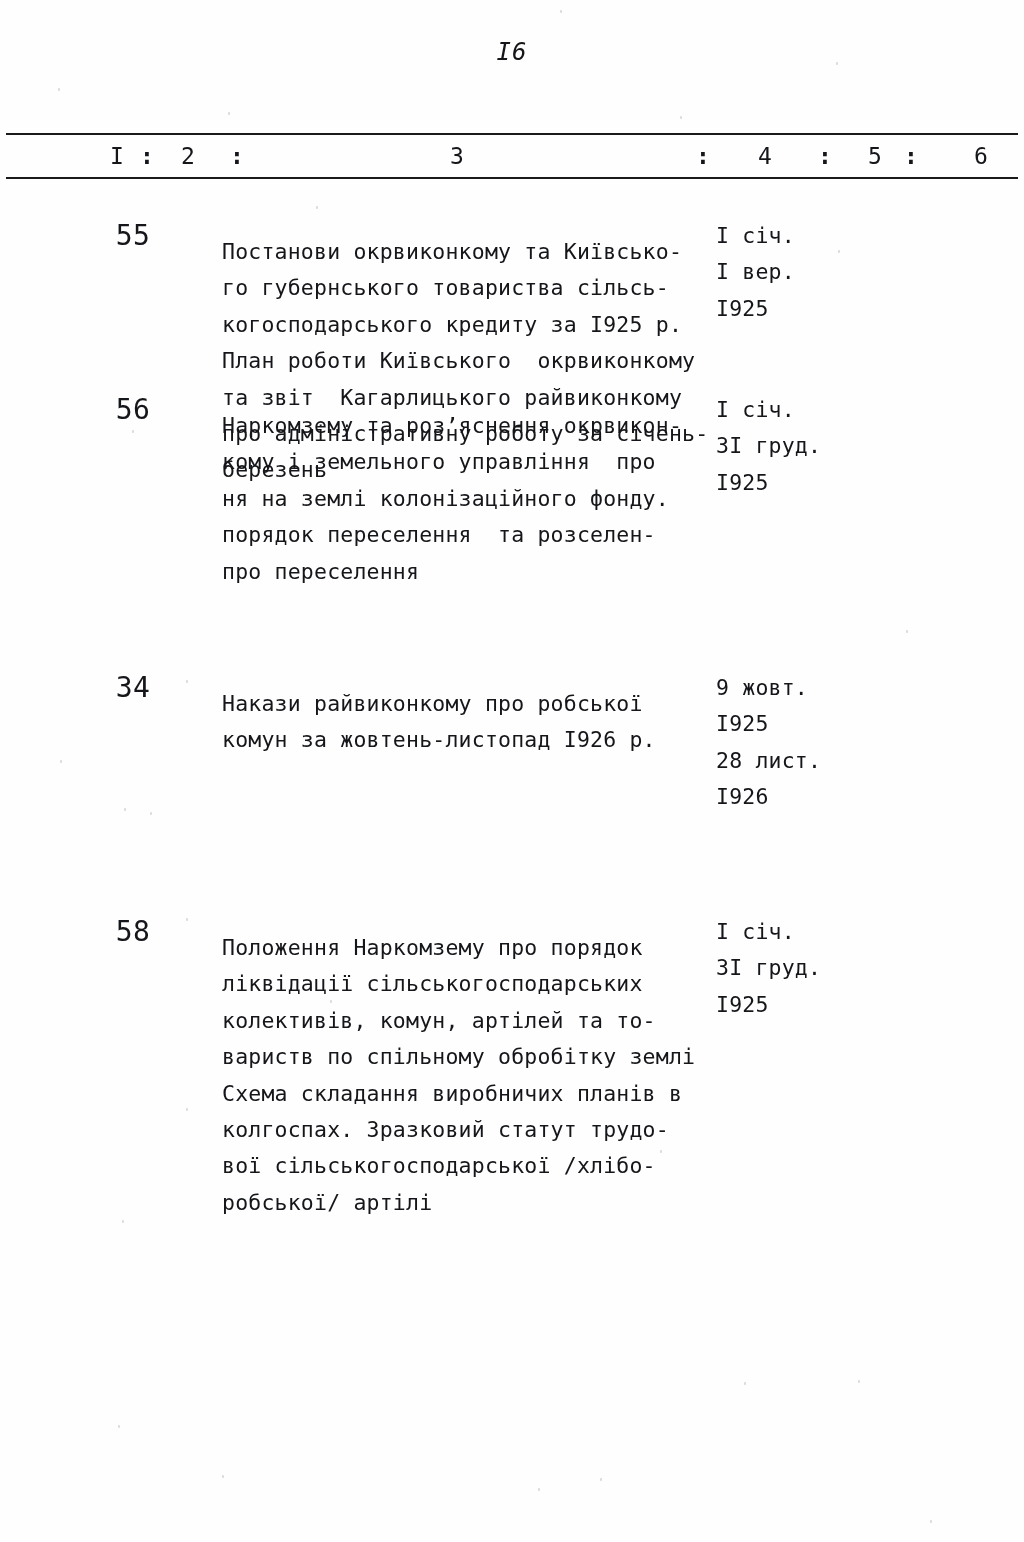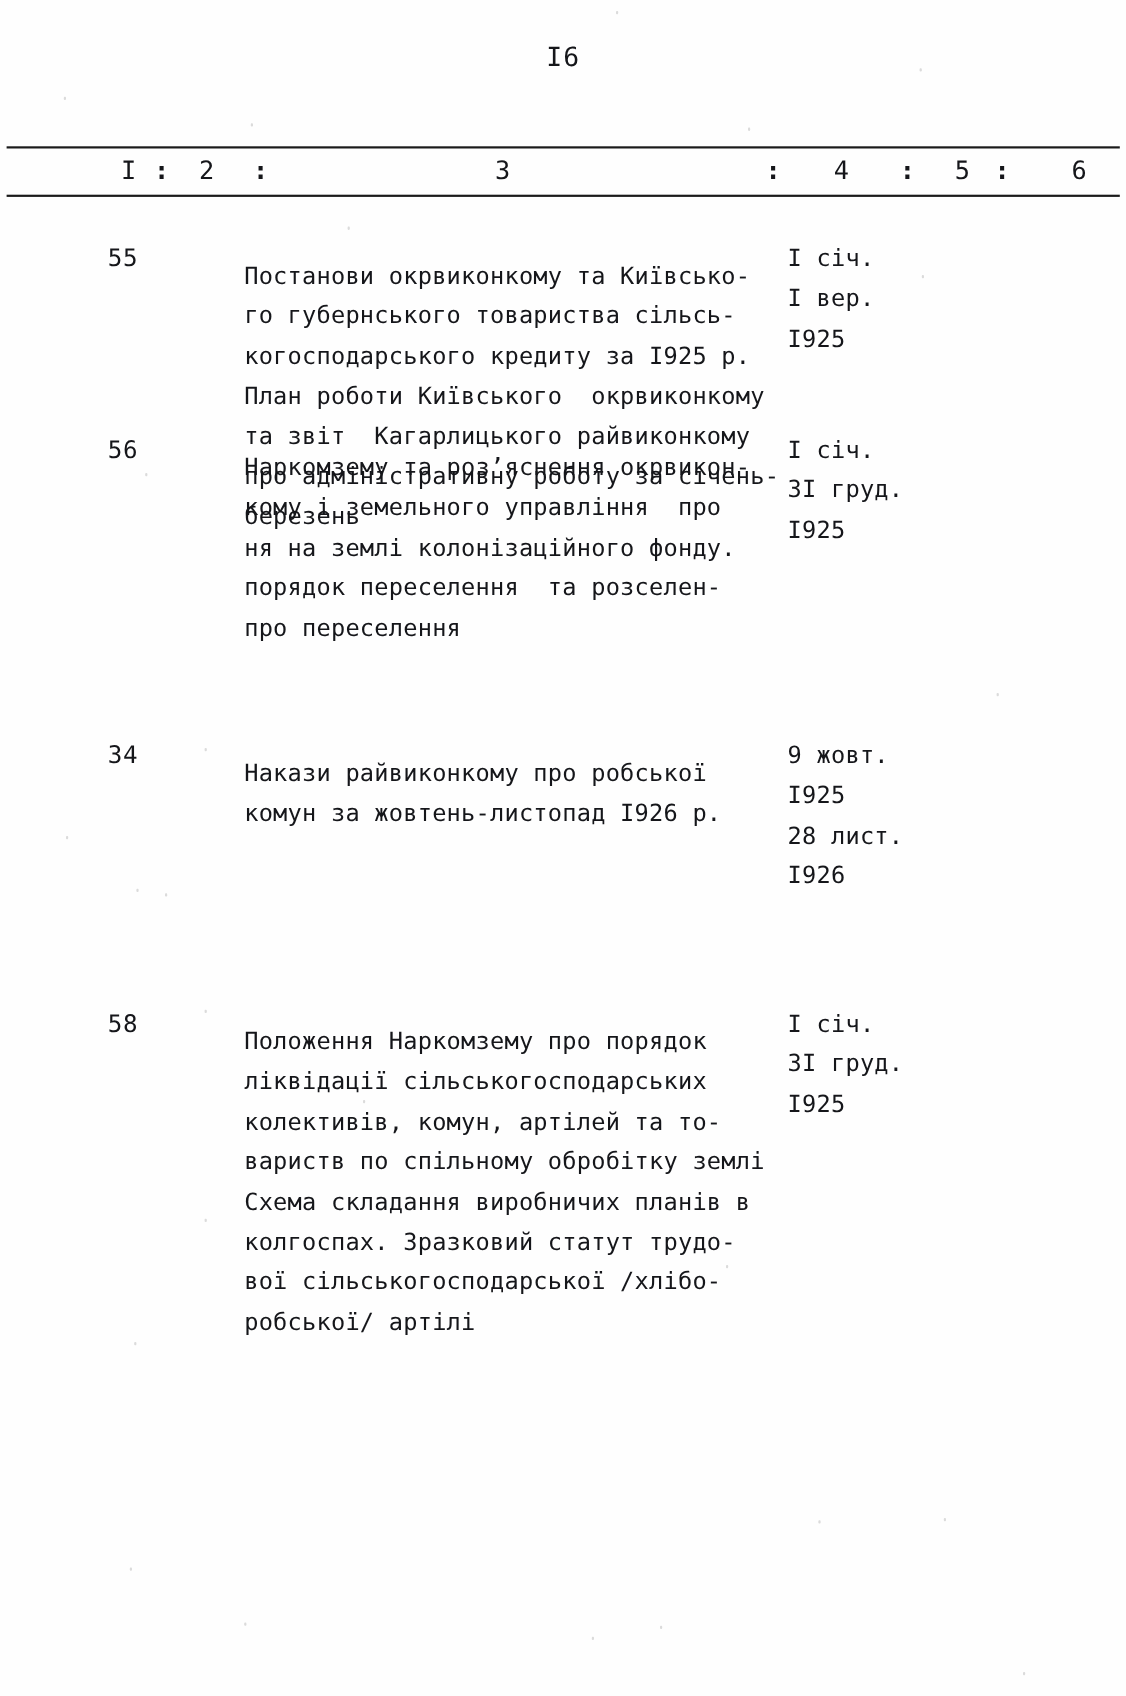--- a/index.html
+++ b/index.html
@@ -36,20 +36,21 @@
   
   .page-number {
     position: absolute;
     top: 38px;
     left: 0;
     width: 1024px;
     text-align: center;
     font-size: 24px;
     letter-spacing: 1px;
     font-family: "DejaVu Sans Mono", "Liberation Mono", monospace;
+    font-style: italic;
   }
 
   
   .header-band {
     position: absolute;
     top: 133px;
     left: 6px;
     width: 1012px;
     height: 46px;
     border-top: 2.5px solid #1a1a1a;
@@ -81,23 +82,23 @@
   .entry {
     position: absolute;
     left: 0;
     width: 1024px;
   }
   .entry .num {
     position: absolute;
     left: 98px;
     top: 0;
     width: 70px;
-    font-size: 22px;
+    font-size: 28px;
     line-height: 36.4px;
-    text-align: left;
+    text-align: center;
     letter-spacing: 0.5px;
   }
   .entry .title {
     position: absolute;
     left: 222px;
     top: 0;
     width: 494px;
     font-size: 21.5px;
     line-height: 36.4px;
     letter-spacing: 0.2px;

